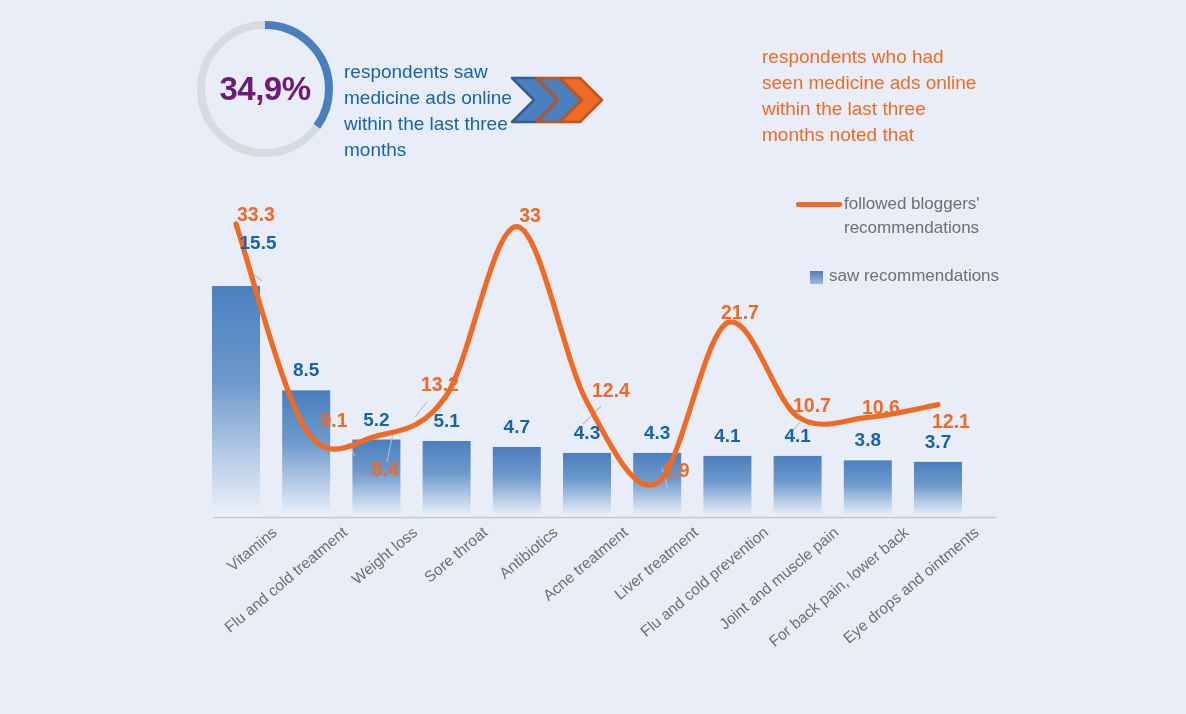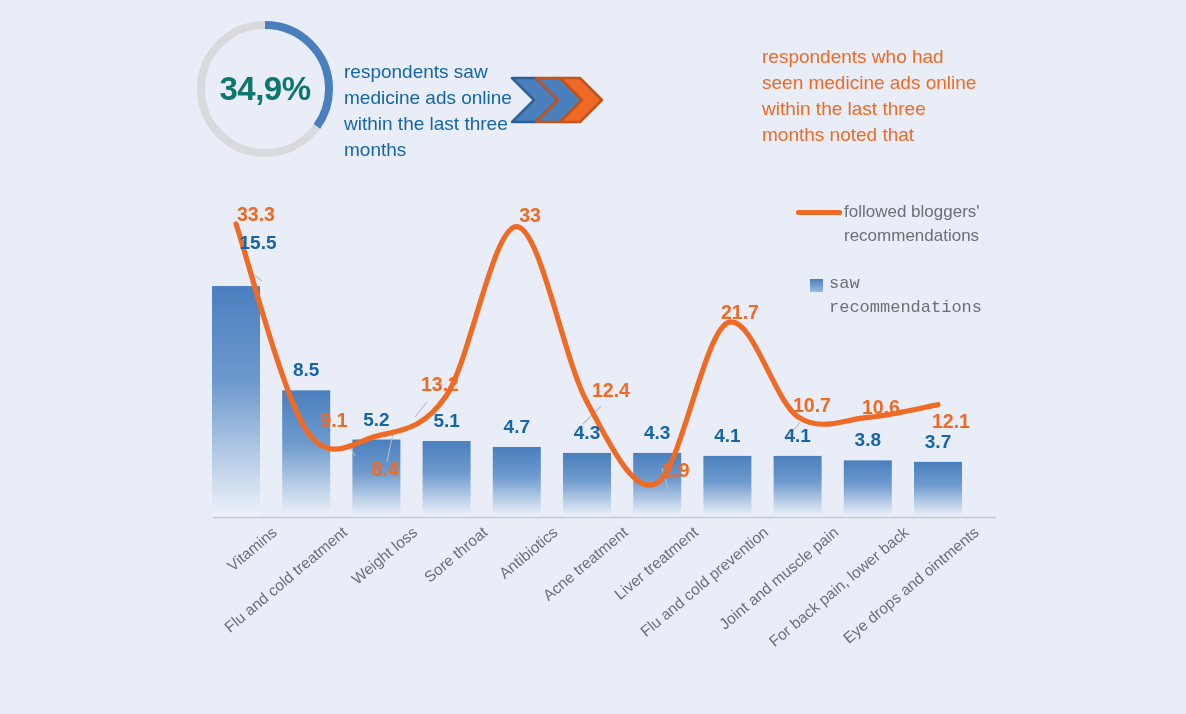--- a/index.html
+++ b/index.html
@@ -35,21 +35,21 @@
     position: absolute;
     left: 0; top: 0;
     width: 146px; height: 146px;
     display: flex;
     align-items: center;
     justify-content: center;
     font-size: 33px;
     font-weight: bold;
     letter-spacing: -0.5px;
   }
-  #donut-blue-value { color: #0f766e; }
+  #donut-blue-value { color: #701a75; }
   #donut-orange-value { color: #ef6a24; }
 
   .kpi-caption {
     position: absolute;
     font-size: 19px;
     line-height: 1.37;
     font-weight: normal;
   }
   #kpi-caption-left {
     left: 344px; top: 59px;
@@ -91,24 +91,23 @@
     position: absolute;
     left: 14px; top: 7px;
     width: 13px; height: 13px;
     background: linear-gradient(to bottom, #4a7fbe 0%, #9cb9de 100%);
   }
   .legend-text {
     display: block;
     font-size: 17px;
     color: #6b6f76;
     line-height: 1.42;
-    margin-top: 8px;
   }
   #legend-line-text { padding-left: 48px; }
-  #legend-square-text { padding-left: 33px; font-family: Liberation Mono, monospace; }
+  #legend-square-text { padding-left: 33px; }
 
   
   #plot {
     position: absolute;
     left: 0; top: 0;
     width: 1186px; height: 714px;
     pointer-events: none;
   }
   #plot svg { display: block; }
 

